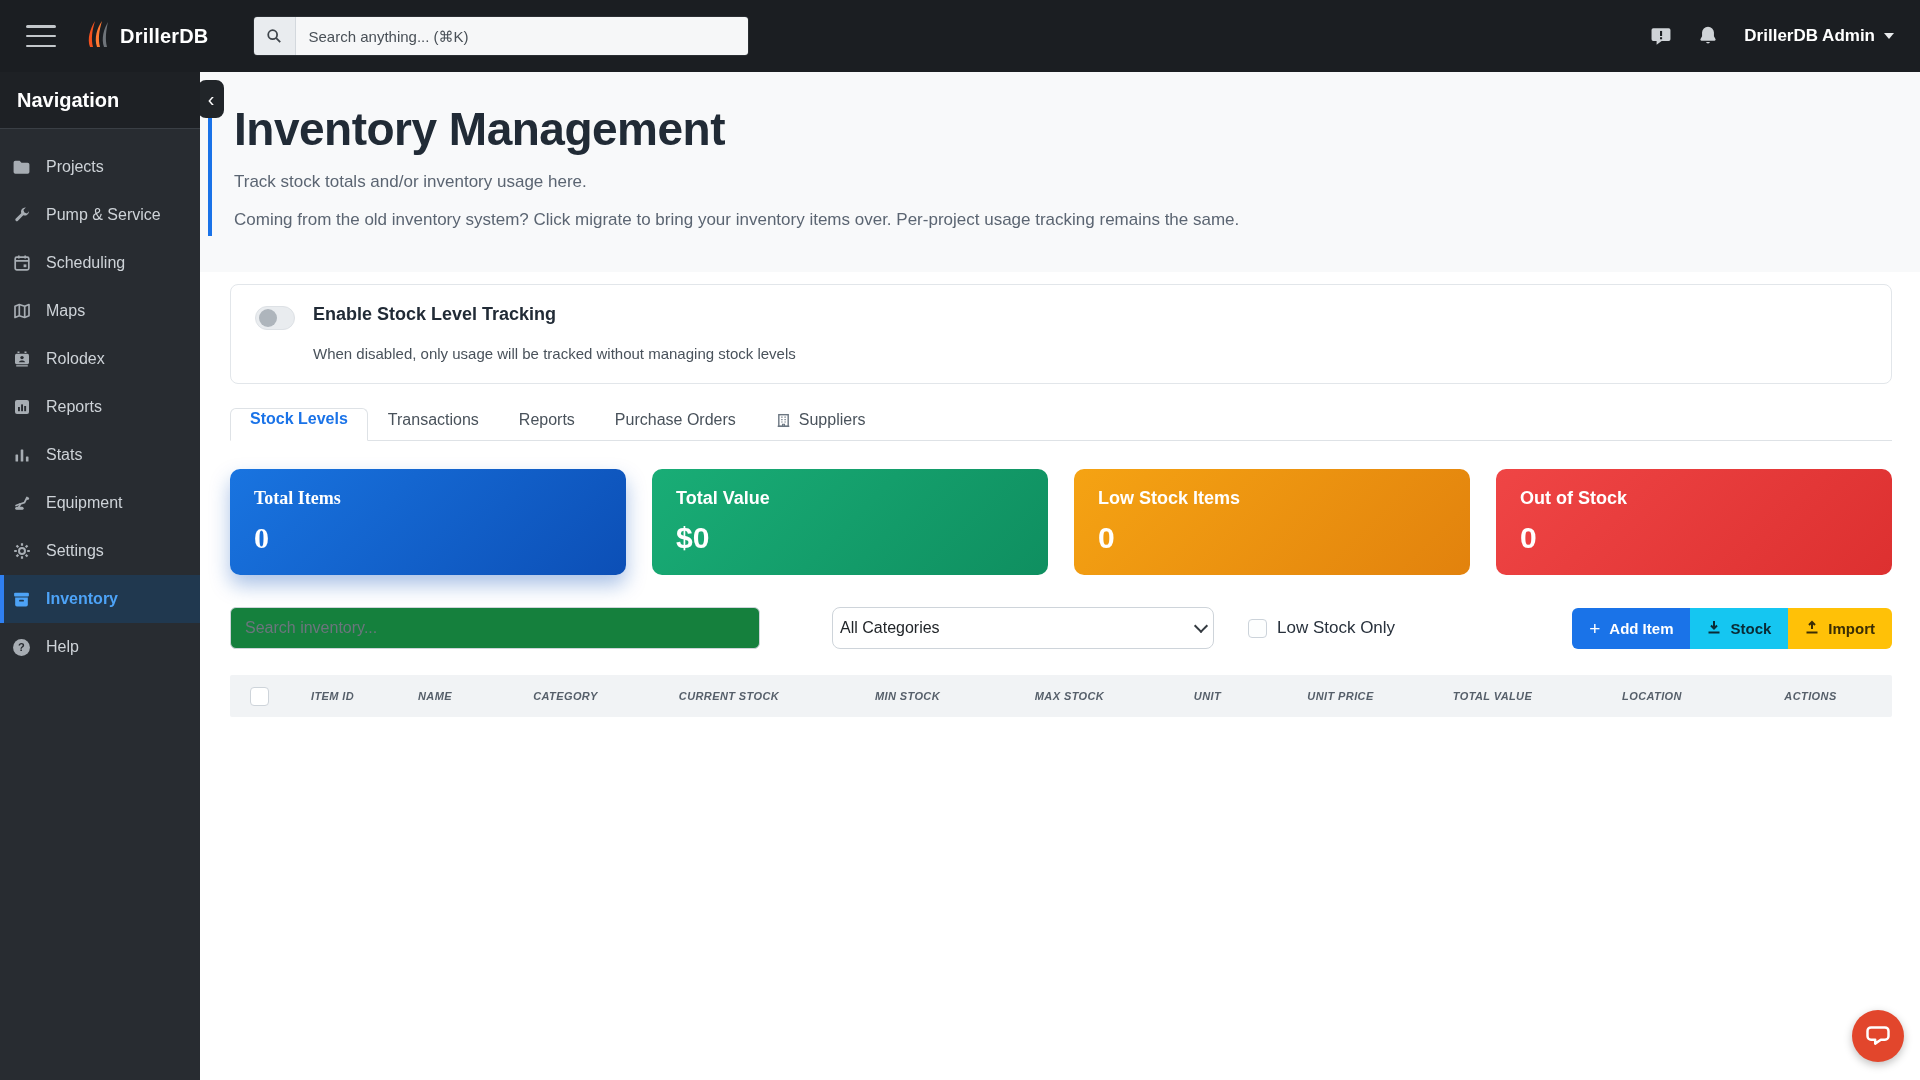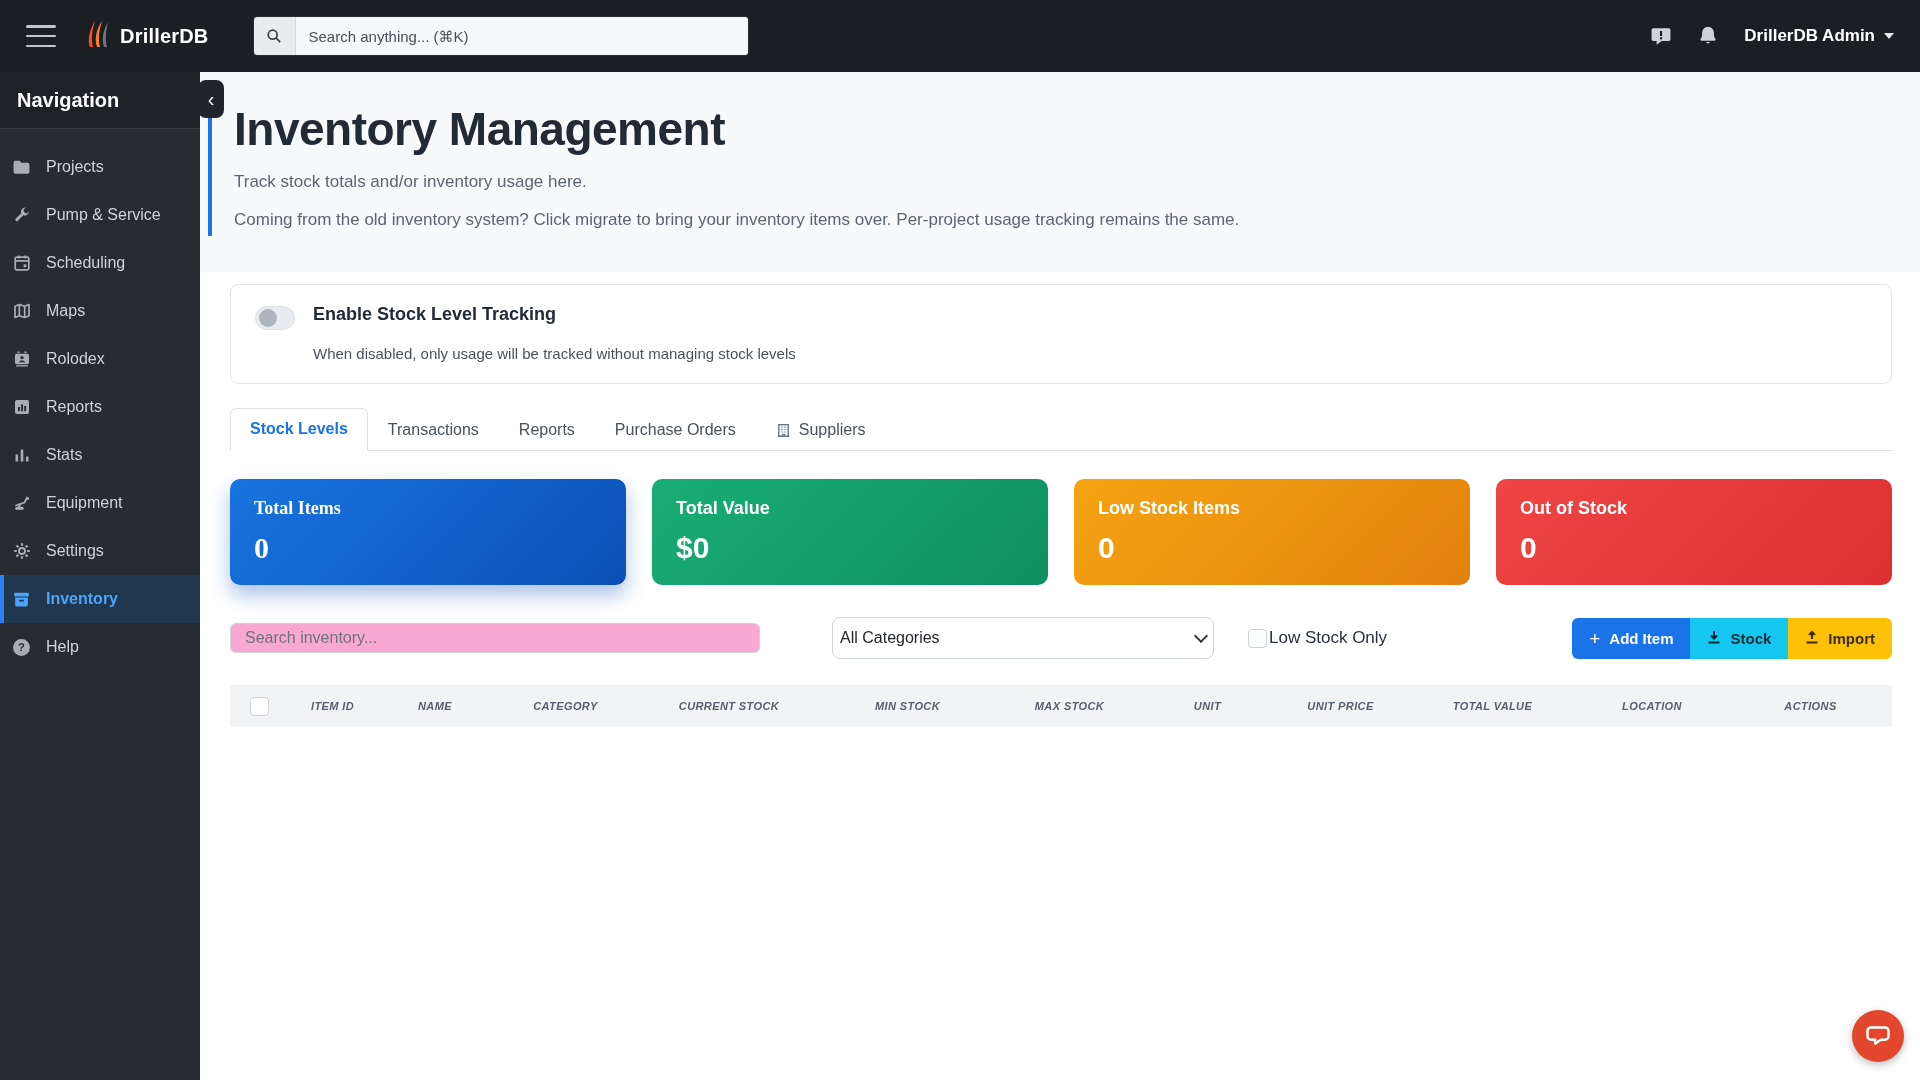--- a/index.html
+++ b/index.html
@@ -46,39 +46,39 @@
 
   .content { padding:12px 28px 0 30px; }
 
   .toggle-card { border:1px solid #e2e6ea; border-radius:8px; background:#fff; padding:19px 24px 21px; display:flex; gap:18px; align-items:flex-start; }
   .switch { width:40px; height:24px; border-radius:12px; background:#e9ecef; border:1px solid #dde1e5; position:relative; flex:0 0 40px; margin-top:2px; cursor:pointer; }
   .switch .knob { position:absolute; top:2px; left:3px; width:18px; height:18px; border-radius:50%; background:#aeb5bc; }
   .toggle-label { font-size:18px; font-weight:700; color:#212b36; margin-bottom:20px; }
   .toggle-desc { font-size:15px; color:#49525b; }
 
   .tabs { display:flex; align-items:flex-end; margin-top:24px; border-bottom:1px solid #dee2e6; }
-  .tab { padding:11px 19px 12px; font-size:16px; color:#49525b; background:none; border:1px solid transparent; border-bottom:none; cursor:pointer; display:flex; align-items:center; gap:8px; margin-bottom:-1px; font-family:"Liberation Sans",sans-serif; }
+  .tab { padding:1px 19px 12px; font-size:16px; color:#49525b; background:none; border:1px solid transparent; border-bottom:none; cursor:pointer; display:flex; align-items:center; gap:8px; margin-bottom:-1px; font-family:"Liberation Sans",sans-serif; }
   .tab.active { background:#fff; border-color:#dee2e6; border-bottom:1px solid #fff; border-radius:6px 6px 0 0; color:#1a73e8; font-weight:600; }
   .tab .ticon { color:#6b7681; display:flex; }
 
   .cards { margin-top:28px; display:grid; grid-template-columns:repeat(4,1fr); gap:26px; }
   .stat-card { border-radius:10px; padding:19px 24px; color:#fff; height:106px; cursor:pointer; }
   .stat-card .sc-label { font-size:18px; font-weight:600; margin-bottom:12px; }
   .stat-card .sc-value { font-size:30px; font-weight:700; }
   .c-blue   { background:linear-gradient(135deg,#1974e0,#0c4fb6); box-shadow:0 10px 20px rgba(12,79,182,.35);font-family:Liberation Serif, serif; }
   .c-green  { background:linear-gradient(135deg,#19ad76,#0f8f60); }
   .c-orange { background:linear-gradient(135deg,#f5a313,#e2820d); }
   .c-red    { background:linear-gradient(135deg,#ef4545,#dd3030); }
 
   .filter-row { margin-top:32px; display:flex; align-items:center; }
-  .inv-search { width:530px; height:30px; border:1px solid #ced4da; border-radius:6px; background:#f9a8d4; font-family:"Liberation Sans",sans-serif; font-size:16px; color:#212529; padding:0 14px; outline:none; }
+  .inv-search { width:530px; height:42px; border:1px solid #ced4da; border-radius:6px; background:#15803d; font-family:"Liberation Sans",sans-serif; font-size:16px; color:#212529; padding:0 14px; outline:none; }
   .inv-search::placeholder { color:#6c757d; opacity:1; }
   .cat-select { margin-left:72px; width:382px; height:42px; border:1px solid #ced4da; border-radius:8px; background:#fff; display:flex; align-items:center; justify-content:space-between; padding:0 7px; font-size:16px; color:#212529; cursor:pointer;gap:17px; }
   .chev { width:10px; height:10px; border-right:2px solid #343a40; border-bottom:2px solid #343a40; transform:rotate(45deg); margin-top:-4px; }
-  .lowstock { margin-left:34px; display:flex; align-items:center; gap:2px; cursor:pointer; }
+  .lowstock { margin-left:34px; display:flex; align-items:center; gap:10px; cursor:pointer; }
   .checkbox { width:19px; height:19px; border:1.5px solid #ccd3da; border-radius:4px; background:#fdfefe; }
   .lowstock .lbl { font-size:17px; color:#28313c; }
   .btn-group { margin-left:auto; display:flex; }
   .btn { height:41px; border:none; font-family:"Liberation Sans",sans-serif; font-size:15px; font-weight:700; display:flex; align-items:center; gap:9px; padding:0 17px; cursor:pointer; }
   .btn-add    { background:#1a73e8; color:#fff; border-radius:6px 0 0 6px; }
   .btn-add .plus { font-size:19px; font-weight:400; line-height:1; }
   .btn-export { background:#15c6f1; color:#0a2b35; }
   .btn-import { background:#ffc107; color:#3a2d05; border-radius:0 6px 6px 0; }
 
   .table-head { margin-top:26px; background:#f1f3f5; height:42px; display:flex; align-items:center; border-radius:2px; }

